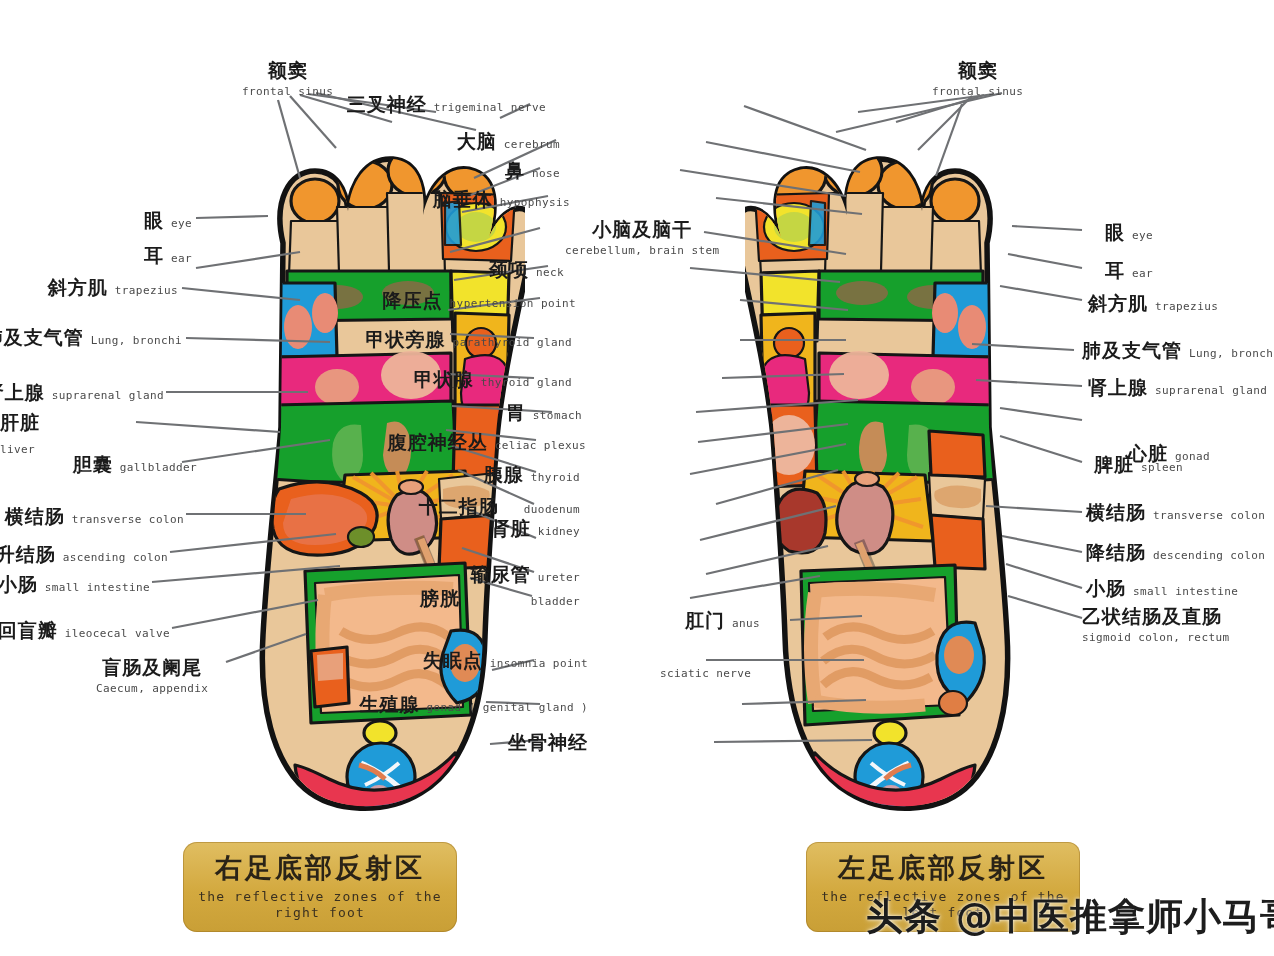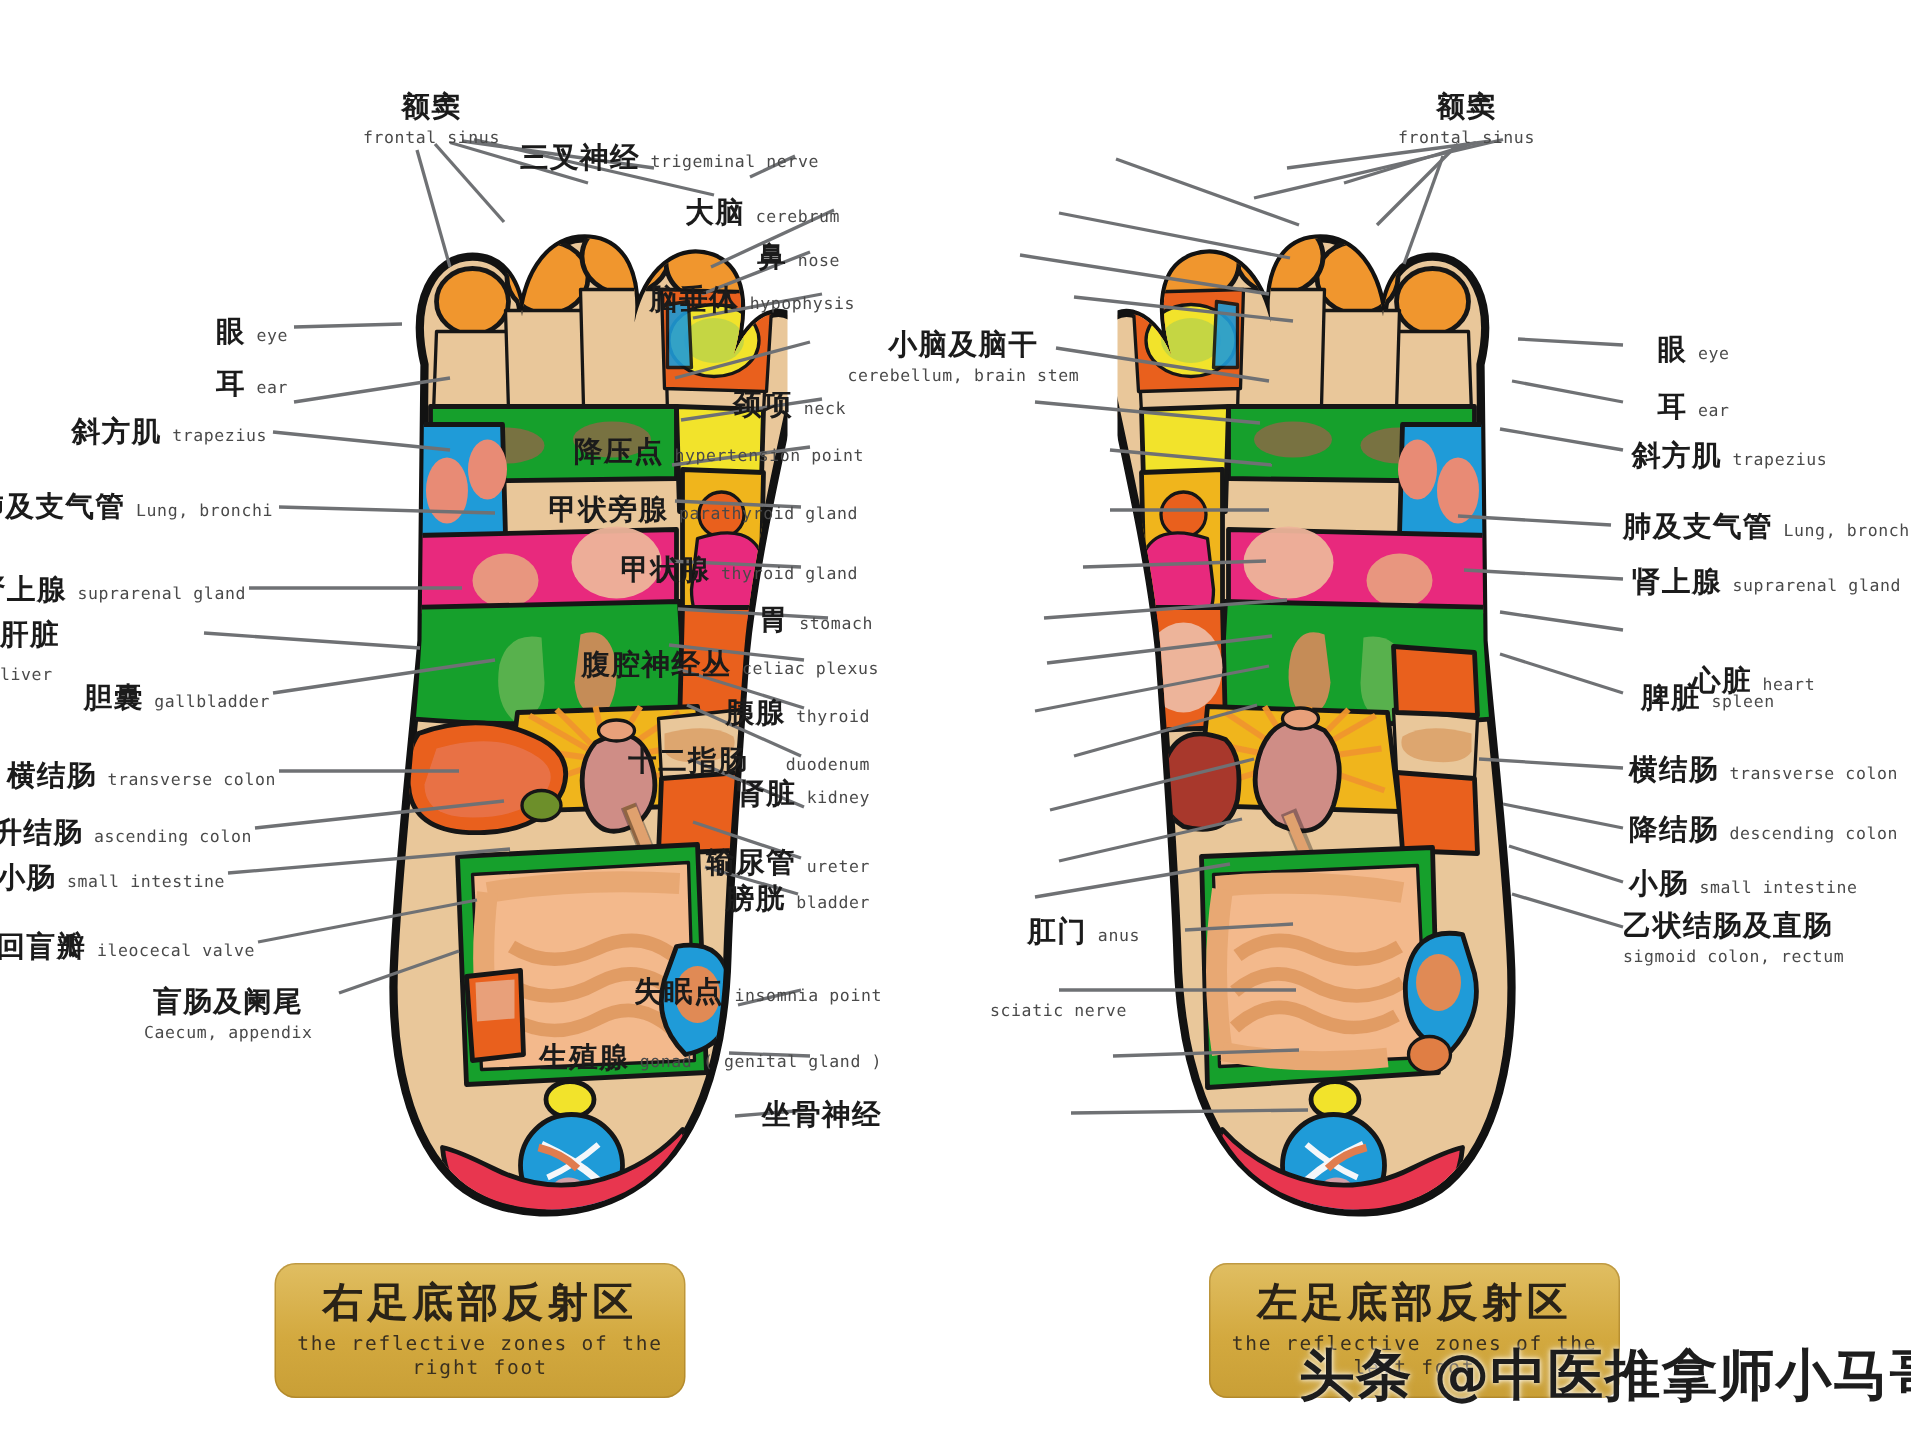--- a/index.html
+++ b/index.html
@@ -425,21 +425,21 @@
     <span class="en">Lung,  bronchi</span>
   </div>
   <div class="lbl l" style="left:0;top:380px;width:164px;">
     <span class="cn">肾上腺</span>
     <span class="en">suprarenal  gland</span>
   </div>
   <div class="lbl l" style="left:0;top:410px;width:134px;flex-direction:column;">
     <span class="cn">肝脏</span>
     <span class="en">liver</span>
   </div>
-  <div class="lbl l" style="left:0;top:452px;width:180px;">
+  <div class="lbl l" style="left:17px;top:452px;width:180px;">
     <span class="cn">胆囊</span>
     <span class="en">gallbladder</span>
   </div>
   <div class="lbl l" style="left:0;top:504px;width:184px;">
     <span class="cn">横结肠</span>
     <span class="en">transverse  colon</span>
   </div>
   <div class="lbl l" style="left:0;top:542px;width:168px;">
     <span class="cn">升结肠</span>
     <span class="en">ascending  colon</span>
@@ -510,21 +510,21 @@
     <span class="en">duodenum</span>
   </div>
   <div class="lbl l" style="left:430px;top:516px;width:150px;text-align:center;">
     <span class="cn">肾脏</span>
     <span class="en">kidney</span>
   </div>
   <div class="lbl l" style="left:420px;top:562px;width:160px;">
     <span class="cn">输尿管</span>
     <span class="en">ureter</span>
   </div>
-  <div class="lbl l" style="left:420px;top:586px;width:160px;">
+  <div class="lbl l" style="left:420px;top:586px;width:160px;justify-content:space-between;">
     <span class="cn">膀胱</span>
     <span class="en">bladder</span>
   </div>
   <div class="lbl l" style="left:620px;top:608px;width:140px;">
     <span class="cn">肛门</span>
     <span class="en">anus</span>
   </div>
   <div class="lbl l" style="left:430px;top:648px;width:158px;">
     <span class="cn">失眠点</span>
     <span class="en">insomnia  point</span>
@@ -555,21 +555,21 @@
   <div class="lbl r" style="left:1082px;top:338px;">
     <span class="cn">肺及支气管</span>
     <span class="en">Lung,  bronchi</span>
   </div>
   <div class="lbl r" style="left:1088px;top:375px;">
     <span class="cn">肾上腺</span>
     <span class="en">suprarenal  gland</span>
   </div>
   <div class="lbl r" style="left:1128px;top:410px;margin-top:31px;">
     <span class="cn">心脏</span>
-    <span class="en">heart</span>
+    <span class="en">gonad</span>
   </div>
   <div class="lbl r" style="left:1094px;top:452px;">
     <span class="cn">脾脏</span>
     <span class="en">spleen</span>
   </div>
   <div class="lbl r" style="left:1086px;top:500px;">
     <span class="cn">横结肠</span>
     <span class="en">transverse  colon</span>
   </div>
   <div class="lbl r" style="left:1086px;top:540px;">

